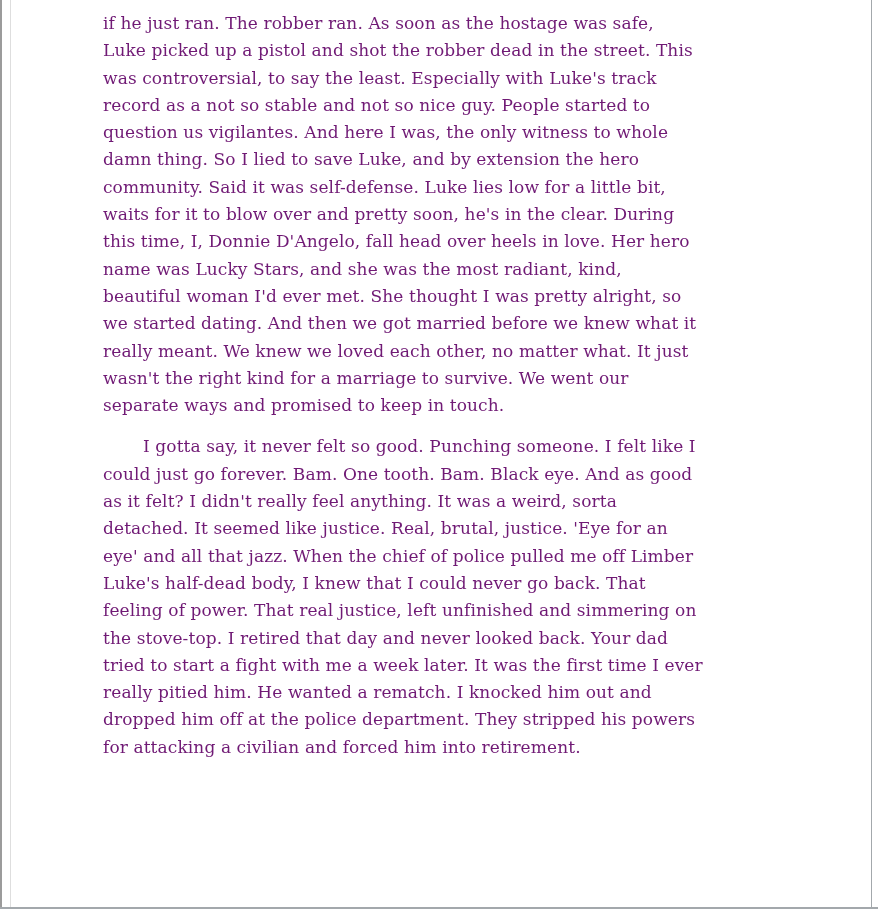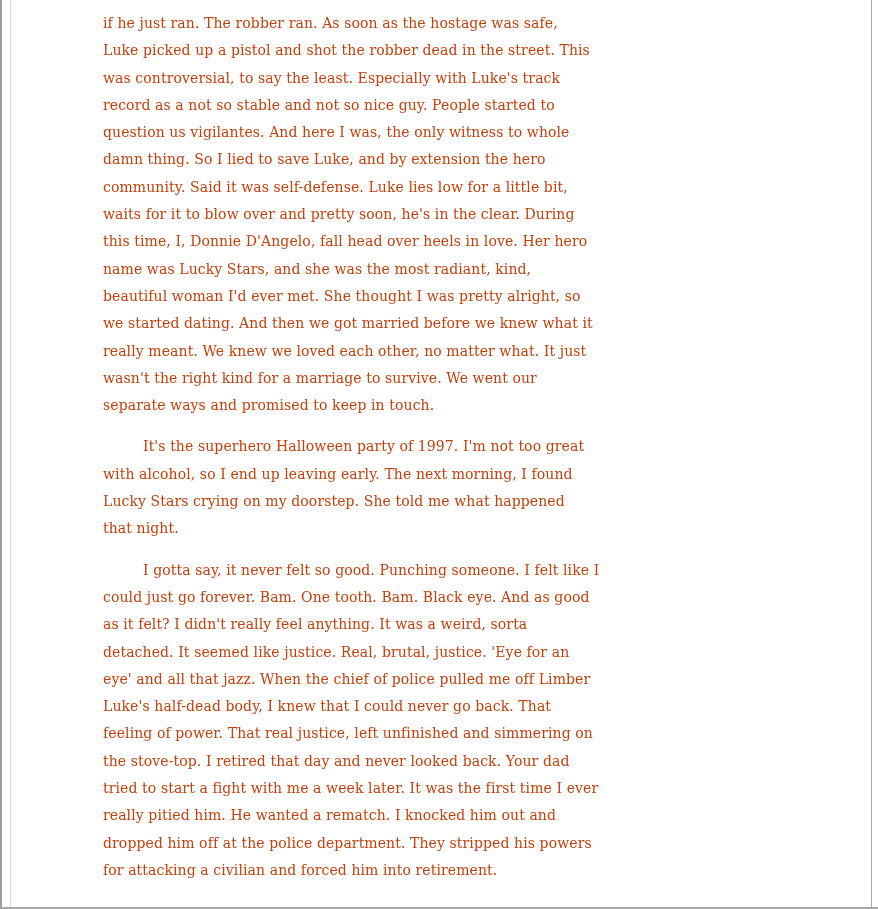--- a/index.html
+++ b/index.html
@@ -37,22 +37,22 @@
   }
   .edge-bottom {
     left: 0; bottom: 0; width: 878px; height: 2px;
     background: #a3a8ac;
   }
   .text-col {
     position: absolute;
     left: 103px;
     top: 10px;
     width: 678px;
-    color: #c2410c;
-    font-size: 14px;
+    color: #701a75;
+    font-size: 17px;
     line-height: 27.3px;
     letter-spacing: 0.1px;
   }
   .text-col p {
     margin: 0 0 14px 0;
     white-space: pre-line; 
   }
   .text-col p.indented {
     text-indent: 40px;
   }
@@ -71,24 +71,20 @@
 damn thing. So I lied to save Luke, and by extension the hero
 community. Said it was self-defense. Luke lies low for a little bit,
 waits for it to blow over and pretty soon, he's in the clear. During
 this time, I, Donnie D'Angelo, fall head over heels in love. Her hero
 name was Lucky Stars, and she was the most radiant, kind,
 beautiful woman I'd ever met. She thought I was pretty alright, so
 we started dating. And then we got married before we knew what it
 really meant. We knew we loved each other, no matter what. It just
 wasn't the right kind for a marriage to survive. We went our
 separate ways and promised to keep in touch.</p>
-    <p class="indented">It's the superhero Halloween party of 1997. I'm not too great
-with alcohol, so I end up leaving early. The next morning, I found
-Lucky Stars crying on my doorstep. She told me what happened
-that night.</p>
     <p class="indented">I gotta say, it never felt so good. Punching someone. I felt like I
 could just go forever. Bam. One tooth. Bam. Black eye. And as good
 as it felt? I didn't really feel anything. It was a weird, sorta
 detached. It seemed like justice. Real, brutal, justice. 'Eye for an
 eye' and all that jazz. When the chief of police pulled me off Limber
 Luke's half-dead body, I knew that I could never go back. That
 feeling of power. That real justice, left unfinished and simmering on
 the stove-top. I retired that day and never looked back. Your dad
 tried to start a fight with me a week later. It was the first time I ever
 really pitied him. He wanted a rematch. I knocked him out and

